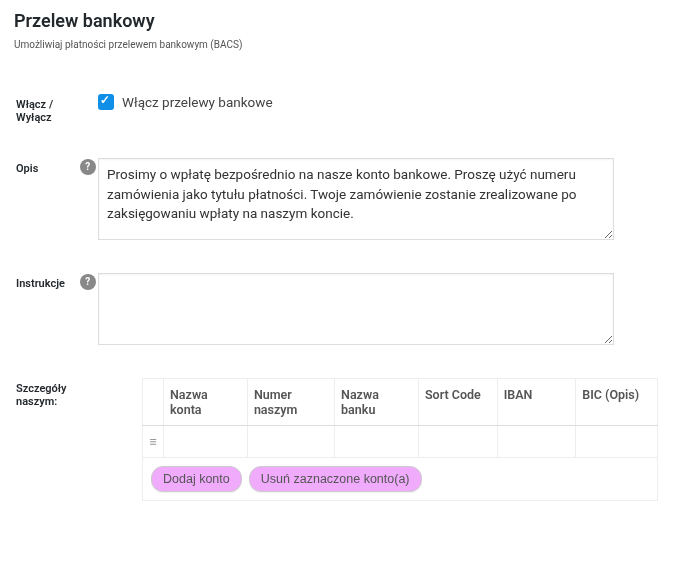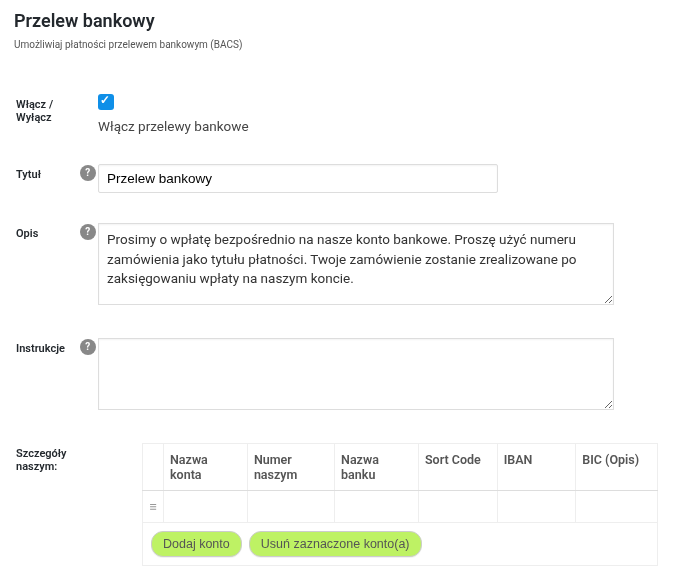--- a/index.html
+++ b/index.html
@@ -52,21 +52,20 @@
     align-items: center;
     justify-content: center;
     font-weight: bold;
   }
   .checkbox-row label {
     display: inline-flex;
     align-items: flex-start;
     gap: 8px;
     font-size: 13.5px;
     color: #444;
-    flex-direction: column;
   }
   input[type="checkbox"] {
     appearance: none;
     width: 16px;
     height: 16px;
     border-radius: 3px;
     background: #0f8fe8;
     position: relative;
     cursor: pointer;
   }
@@ -120,21 +119,21 @@
   }
   table.accounts .sort-col { width: 22px; text-align: center; color: #999; }
   table.accounts tfoot td {
     padding: 8px;
     border-top: 1px solid #ddd;
   }
   .btn {
     display: inline-block;
     padding: 5px 11px;
     border: 1px solid #ccc;
-    background: #bef264;
+    background: #f0abfc;
     border-radius: 12px;
     font-size: 12.5px;
     color: #555;
     cursor: pointer;
     box-shadow: 0 1px 0 rgba(0,0,0,0.05);
     margin-right: 4px;
   }
 </style>
 </head>
 <body>
@@ -148,29 +147,20 @@
     <th>Włącz / Wyłącz</th>
     <td class="help-col"></td>
     <td class="checkbox-row">
       <label>
         <input type="checkbox" checked="" style="">
         <span>Włącz przelewy bankowe</span>
       </label>
     </td>
   </tr>
 
-  <tr>
-    <th>Tytuł</th>
-    <td class="help-col">
-      <span class="help-icon">?</span>
-    </td>
-    <td>
-      <input type="text" value="Przelew bankowy" style="">
-    </td>
-  </tr>
 
   <tr>
     <th>Opis</th>
     <td class="help-col">
       <span class="help-icon">?</span>
     </td>
     <td>
       <textarea class="desc" style="">Prosimy o wpłatę bezpośrednio na nasze konto bankowe. Proszę użyć numeru zamówienia jako tytułu płatności. Twoje zamówienie zostanie zrealizowane po zaksięgowaniu wpłaty na naszym koncie.</textarea>
     </td>
   </tr>

